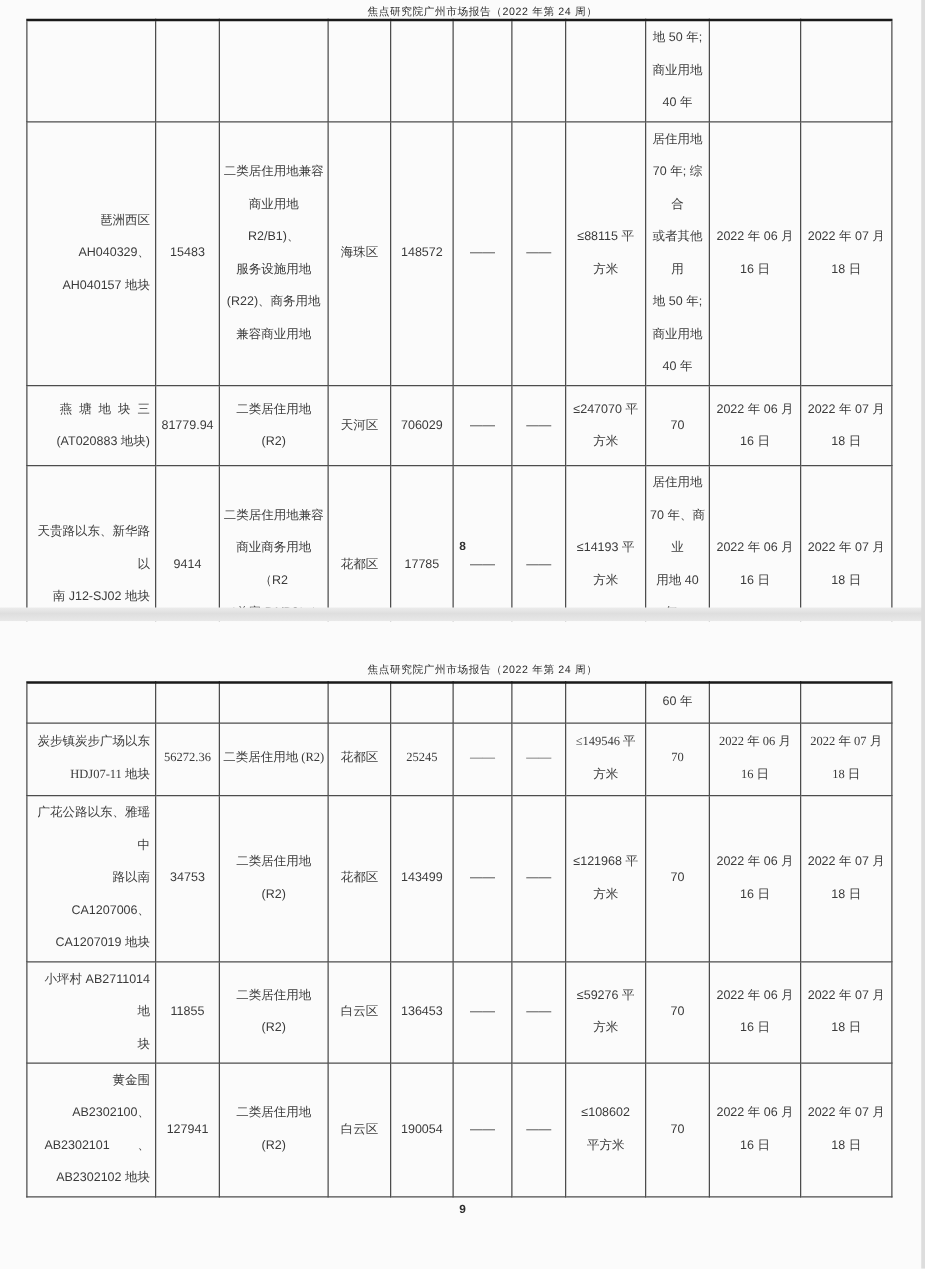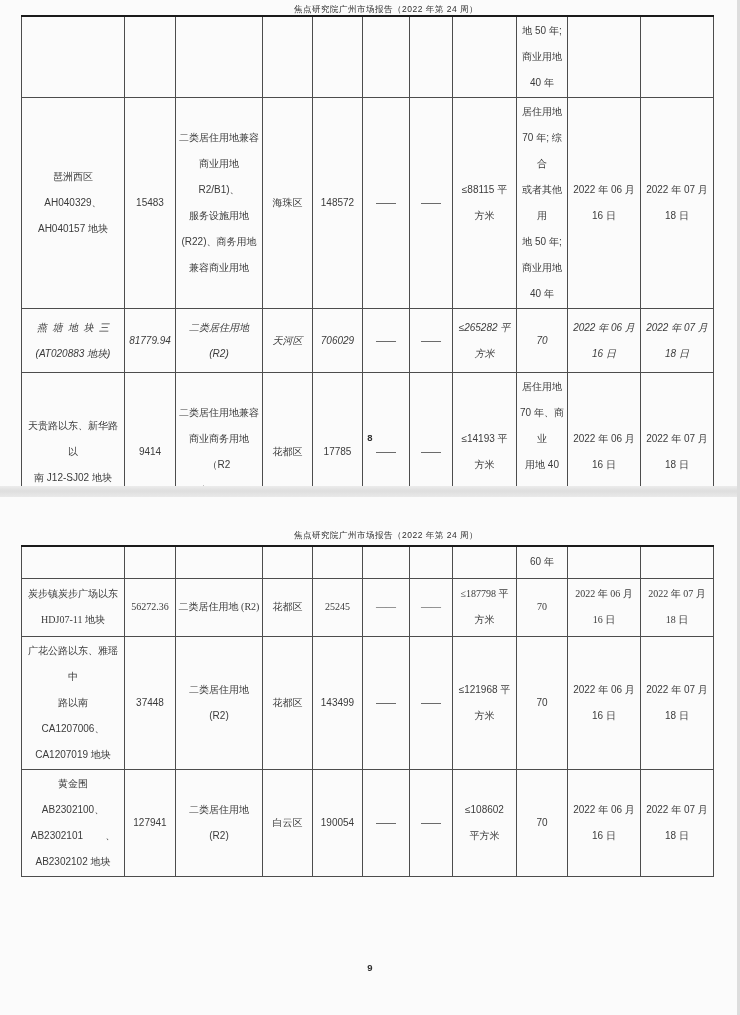--- a/index.html
+++ b/index.html
@@ -29,21 +29,21 @@
   .land-table{border-top:2.5px solid #1a1a1a;}
   .land-table td{
     border:1px solid #4d4d4d;
     vertical-align:middle;
     text-align:center;
     line-height:26px;
     white-space:pre-wrap;
     padding:1px 2px;
     overflow:hidden;
   }
-  .land-table td.c0{text-align:center;padding:1px 4px;}
+  .land-table td.c0{text-align:right;padding:1px 4px;}
   .page-number{
     position:absolute;left:0;width:740px;text-align:center;
     font-size:9.5px;font-weight:700;color:#2e2e2e;
   }
   #page8 .page-number{top:432px;}
   #page9 .page-number{top:465px;}
   .page-divider{
     position:absolute;left:0;top:486px;width:740px;height:11px;
     background:linear-gradient(#ececec,#dedede 45%,#e9e9e9);
   }
@@ -106,30 +106,30 @@
 70 年; 综合
 或者其他用
 地 50 年;
 商业用地
 40 年</td>
           <td class="c9">2022 年 06 月
 16 日</td>
           <td class="c10">2022 年 07 月
 18 日</td>
         </tr>
-        <tr style="height: 64px; font-style: italic;">
+        <tr style="height: 64px;">
           <td class="c0">燕  塘  地  块  三
 (AT020883 地块)</td>
           <td class="c1">81779.94</td>
           <td class="c2">二类居住用地 (R2)</td>
           <td class="c3">天河区</td>
           <td class="c4">706029</td>
           <td class="c5">——</td>
           <td class="c6">——</td>
-          <td class="c7">≤265282 平
+          <td class="c7">≤247070 平
 方米</td>
           <td class="c8">70</td>
           <td class="c9">2022 年 06 月
 16 日</td>
           <td class="c10">2022 年 07 月
 18 日</td>
         </tr>
         <tr style="height: 111px;">
           <td class="c0">天贵路以东、新华路以
 南 J12-SJ02 地块</td>
@@ -191,39 +191,56 @@
         </tr>
         <tr style="height: 58px; font-family: Liberation Serif, serif;">
           <td class="c0">炭步镇炭步广场以东
 HDJ07-11 地块</td>
           <td class="c1">56272.36</td>
           <td class="c2">二类居住用地 (R2)</td>
           <td class="c3">花都区</td>
           <td class="c4">25245</td>
           <td class="c5">——</td>
           <td class="c6">——</td>
-          <td class="c7">≤187798 平
+          <td class="c7">≤149546 平
 方米</td>
           <td class="c8">70</td>
           <td class="c9">2022 年 06 月
 16 日</td>
           <td class="c10">2022 年 07 月
 18 日</td>
         </tr>
         <tr style="height: 75px;">
           <td class="c0">广花公路以东、雅瑶中
 路以南 CA1207006、
 CA1207019 地块</td>
-          <td class="c1">37448</td>
+          <td class="c1">34753</td>
           <td class="c2">二类居住用地 (R2)</td>
           <td class="c3">花都区</td>
           <td class="c4">143499</td>
           <td class="c5">——</td>
           <td class="c6">——</td>
           <td class="c7">≤121968 平
+方米</td>
+          <td class="c8">70</td>
+          <td class="c9">2022 年 06 月
+16 日</td>
+          <td class="c10">2022 年 07 月
+18 日</td>
+        </tr>
+        <tr style="height: 62px;">
+          <td class="c0">小坪村 AB2711014 地
+块</td>
+          <td class="c1">11855</td>
+          <td class="c2">二类居住用地 (R2)</td>
+          <td class="c3">白云区</td>
+          <td class="c4">136453</td>
+          <td class="c5">——</td>
+          <td class="c6">——</td>
+          <td class="c7">≤59276 平
 方米</td>
           <td class="c8">70</td>
           <td class="c9">2022 年 06 月
 16 日</td>
           <td class="c10">2022 年 07 月
 18 日</td>
         </tr>
         <tr style="height: 80px;">
           <td class="c0">黄金围 AB2302100、
 AB2302101        、

